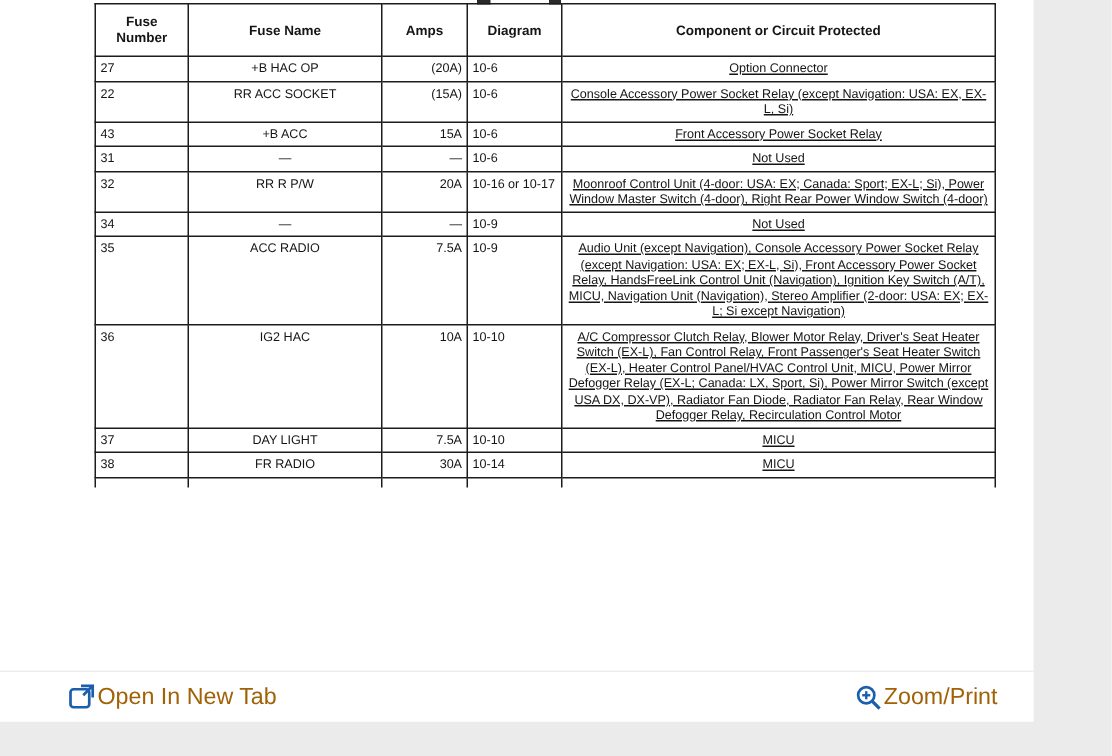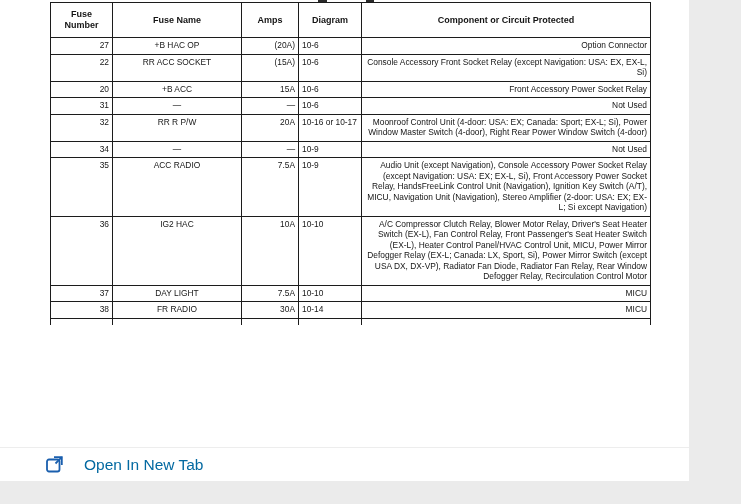--- a/index.html
+++ b/index.html
@@ -11,55 +11,55 @@
   .page{position:relative;width:741px;height:504px;background:#ebebeb;}
   .document{
     position:absolute;left:0;top:0;width:689px;height:481px;
     background:#ffffff;
   }
   .fragment{position:absolute;background:#2a2a2a;top:0;height:3px;}
   .frag-1{left:318px;width:9px;}
   .frag-2{left:366px;width:8px;}
 
   table.fuse-table{
-    position:absolute;left:50px;top:2px;width:600px;
+    position:absolute;left:63px;top:2px;width:600px;
     border-collapse:collapse;table-layout:fixed;
     font-size:8.4px;line-height:10.5px;color:#151515;
   }
   table.fuse-table th, table.fuse-table td{
     border:1px solid #1c1c1c;
     vertical-align:top;
     padding:2px 3px 3px 3px;
     word-wrap:break-word;
   }
   table.fuse-table th{
     font-size:9px;line-height:11px;font-weight:bold;
     text-align:center;vertical-align:middle;
     height:28px;padding:3px;
   }
-  td.col-number{text-align:right;margin-top:24px;}
+  td.col-number{text-align:left;margin-top:24px;}
   td.col-name{text-align:center;padding-left:5px;}
   td.col-amps{text-align:right;}
   td.col-diagram{text-align:left;}
-  td.col-component{text-align:right;padding-left:5px;}
+  td.col-component{text-align:center;padding-left:5px;text-decoration:underline;}
   tfoot tr.stub td{
     height:6px;padding:0;
     border-top:1px solid #1c1c1c;
     border-bottom:none;
   }
 
   .footer-bar{
     position:absolute;left:0;right:0;top:447px;height:34px;
     background:#ffffff;border-top:1px solid #ededed;
     display:flex;align-items:center;justify-content:space-between;
     padding:0 24px 0 45px;box-sizing:border-box;
   }
   a.viewer-link{
-    display:flex;align-items:center;gap:20px;
-    color:#0369a1;font-size:15.5px;text-decoration:none;
+    display:flex;align-items:center;gap:1px;
+    color:#a16207;font-size:15.5px;text-decoration:none;
     cursor:pointer;
   }
   a.viewer-link svg{display:block;}
 </style>
 </head>
 <body>
 
 <div class="page">
   <div class="document">
 
@@ -89,24 +89,24 @@
             <td class="col-name">+B HAC OP</td>
             <td class="col-amps">(20A)</td>
             <td class="col-diagram">10-6</td>
             <td class="col-component">Option Connector</td>
           </tr>
           <tr>
             <td class="col-number">22</td>
             <td class="col-name">RR ACC SOCKET</td>
             <td class="col-amps">(15A)</td>
             <td class="col-diagram">10-6</td>
-            <td class="col-component">Console Accessory Front Socket Relay (except Navigation: USA: EX, EX-L, Si)</td>
+            <td class="col-component">Console Accessory Power Socket Relay (except Navigation: USA: EX, EX-L, Si)</td>
           </tr>
           <tr>
-            <td class="col-number">20</td>
+            <td class="col-number">43</td>
             <td class="col-name">+B ACC</td>
             <td class="col-amps">15A</td>
             <td class="col-diagram">10-6</td>
             <td class="col-component">Front Accessory Power Socket Relay</td>
           </tr>
           <tr>
             <td class="col-number">31</td>
             <td class="col-name">—</td>
             <td class="col-amps">—</td>
             <td class="col-diagram">10-6</td>
@@ -168,16 +168,25 @@
 
     <div class="footer-bar">
       <a class="viewer-link" href="#">
         <svg width="19" height="19" viewBox="0 0 19 19" fill="none">
           <rect x="2" y="4.5" width="12.5" height="12" rx="2" stroke="#1a5fae" stroke-width="1.8"></rect>
           <path d="M9 2.2 H16.8 V10" stroke="#1a5fae" stroke-width="1.8" fill="none"></path>
           <path d="M16.8 2.2 L10.5 8.5" stroke="#1a5fae" stroke-width="1.8"></path>
         </svg>
         <span>Open In New Tab</span>
       </a>
+      <a class="viewer-link" href="#">
+        <svg width="18" height="18" viewBox="0 0 18 18" fill="none">
+          <circle cx="7.5" cy="7.5" r="5.4" stroke="#1a5fae" stroke-width="1.8"></circle>
+          <line x1="7.5" y1="4.8" x2="7.5" y2="10.2" stroke="#1a5fae" stroke-width="1.6"></line>
+          <line x1="4.8" y1="7.5" x2="10.2" y2="7.5" stroke="#1a5fae" stroke-width="1.6"></line>
+          <line x1="11.6" y1="11.6" x2="16.4" y2="16.4" stroke="#1a5fae" stroke-width="2.2"></line>
+        </svg>
+        <span>Zoom/Print</span>
+      </a>
     </div>
 
   </div>
 </div>
 
 </body></html>

